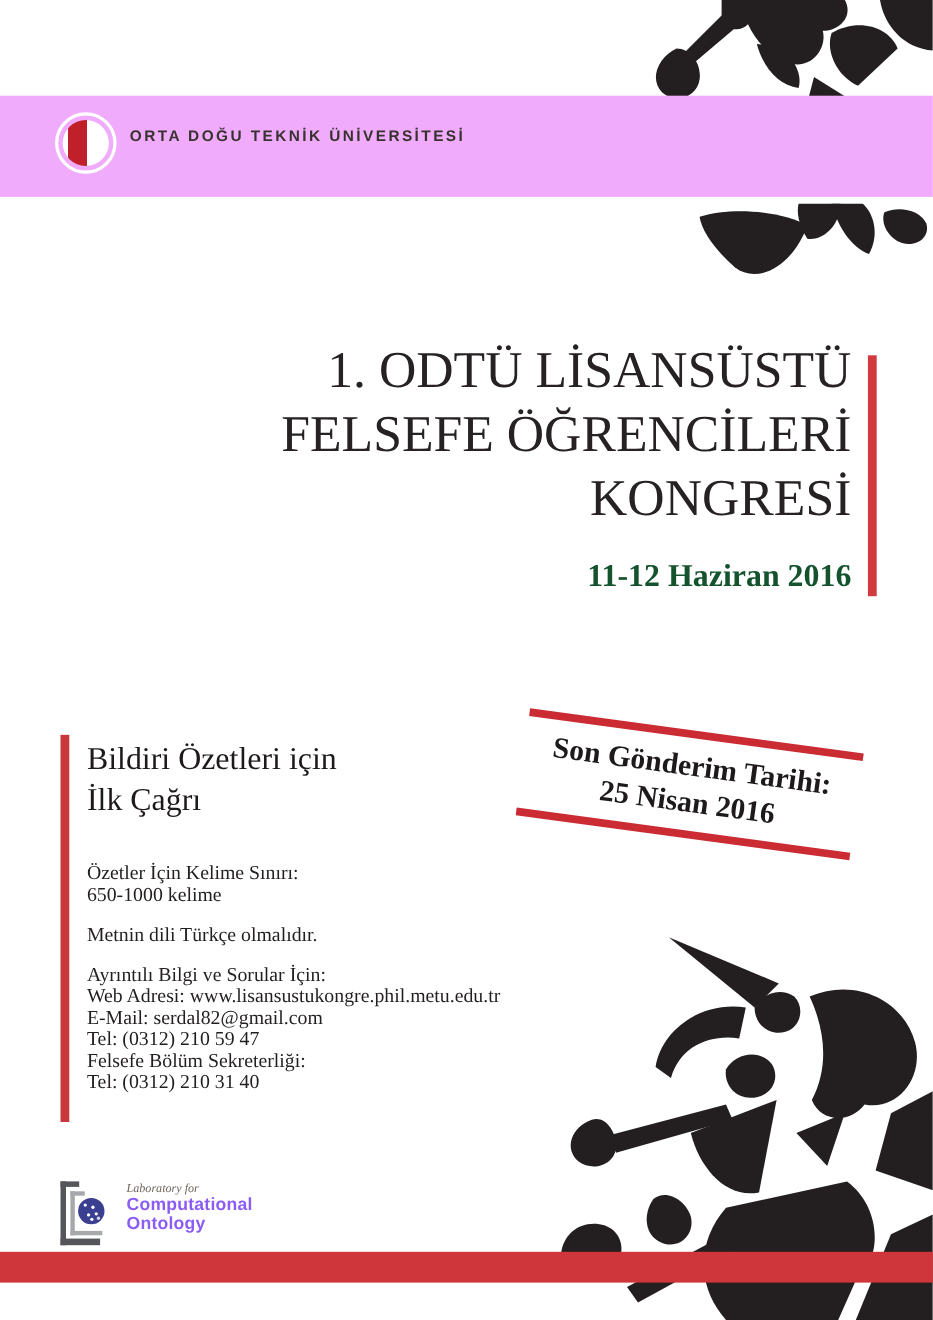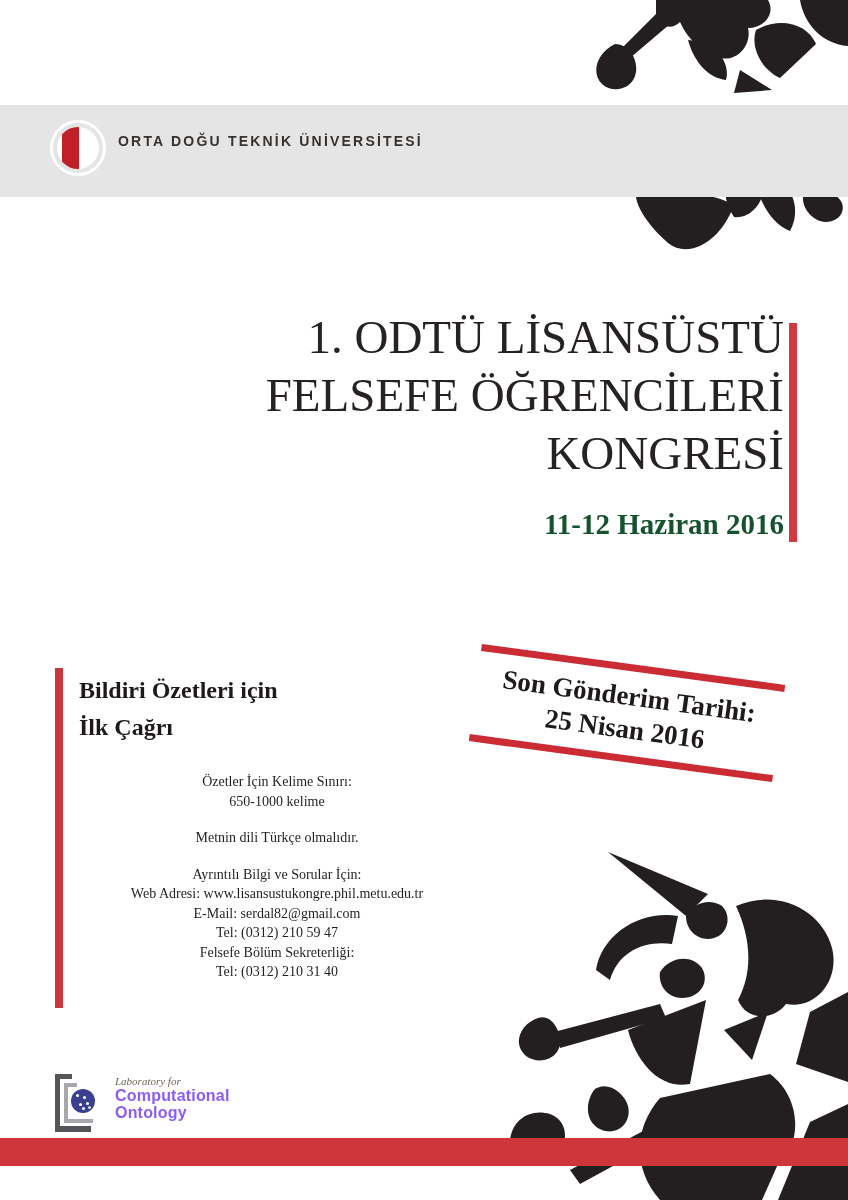--- a/index.html
+++ b/index.html
@@ -3,39 +3,39 @@
 <meta charset="utf-8">
 <style>
   html,body{margin:0;padding:0;}
   body{width:848px;height:1200px;position:relative;overflow:hidden;background:#ffffff;
        font-family:"Liberation Serif", serif;color:#231f20;}
 
   
   .ink{position:absolute;z-index:1;}
 
   
-  .band{position:absolute;left:0;top:105px;width:848px;height:92px;background:#e5e5e5;z-index:2;}
+  .band{position:absolute;left:0;top:87px;width:848px;height:92px;background:#f0abfc;z-index:2;}
   .metu-logo{position:absolute;left:50px;top:15px;width:56px;height:56px;border:3px solid #ffffff;
              border-radius:50%;box-sizing:border-box;display:flex;align-items:center;justify-content:center;}
   .metu-inner{width:42px;height:42px;border-radius:50%;
               background:linear-gradient(to right,#ffffff 0 12%, #c0202a 12% 52%, #ffffff 52% 100%);}
   .band-text{position:absolute;left:118px;top:26px;font-family:"Liberation Sans",sans-serif;
              font-weight:bold;font-size:14px;line-height:21px;letter-spacing:2.2px;color:#37322e;}
 
   
-  .title-wrap{position:absolute;right:64px;top:308px;text-align:right;z-index:2;}
+  .title-wrap{position:absolute;right:74px;top:308px;text-align:right;z-index:2;}
   .main-title{font-size:47px;line-height:58px;font-weight:normal;margin:0;white-space:pre-line;color:#262123;}
   .main-date{font-size:29px;line-height:40px;font-weight:bold;margin:22px 0 0 0;color:#14532d;}
   .title-bar{position:absolute;left:789px;top:323px;width:8px;height:219px;background:#d13a3e;z-index:2;}
 
   
   .call{position:absolute;left:55px;top:668px;width:420px;border-left:8px solid #c8373b;
         padding:4px 0 10px 16px;z-index:2;box-sizing:border-box;}
-  .call h2{font-size:24px;line-height:37px;font-weight:bold;margin:0 0 26px 0;white-space:pre-line;color:#1e1a1b;}
-  .call p{font-size:14px;line-height:19.5px;margin:0 0 17px 0;white-space:pre-line;text-align:center;}
+  .call h2{font-size:29px;line-height:37px;font-weight:normal;margin:0 0 38px 0;white-space:pre-line;color:#1e1a1b;}
+  .call p{font-size:18px;line-height:19.5px;margin:0 0 17px 0;white-space:pre-line;}
   .call p:last-child{margin-bottom:16px;}
 
   
   .deadline{position:absolute;left:474px;top:664px;width:306px;transform:rotate(7.7deg);
             transform-origin:center;z-index:2;text-align:center;}
   .dl-line{height:7px;background:#cb2b33;}
   .dl-text{font-weight:bold;font-size:27px;line-height:33px;margin:9px 0;color:#1e1a1b;}
 
   
   .lco{position:absolute;left:55px;top:1074px;display:flex;z-index:2;}

